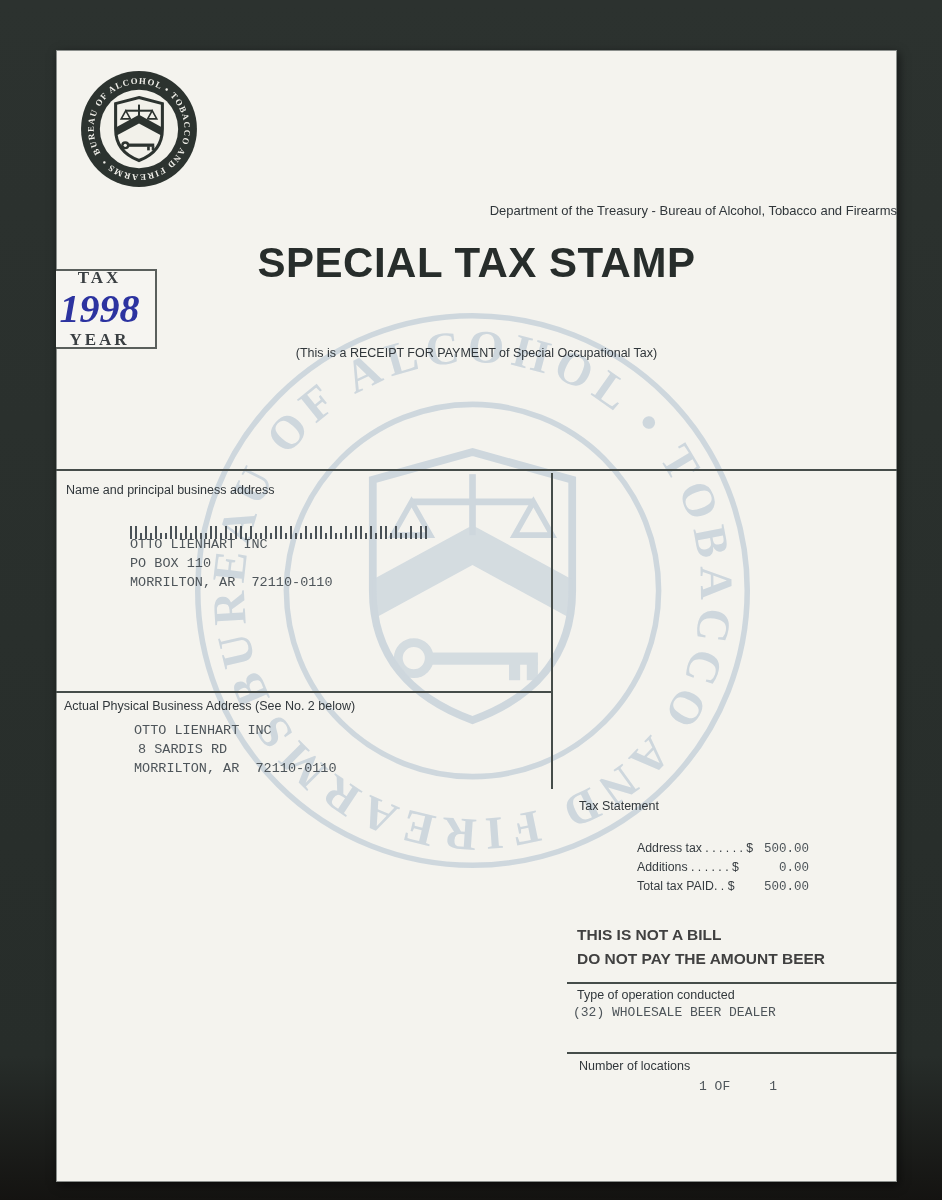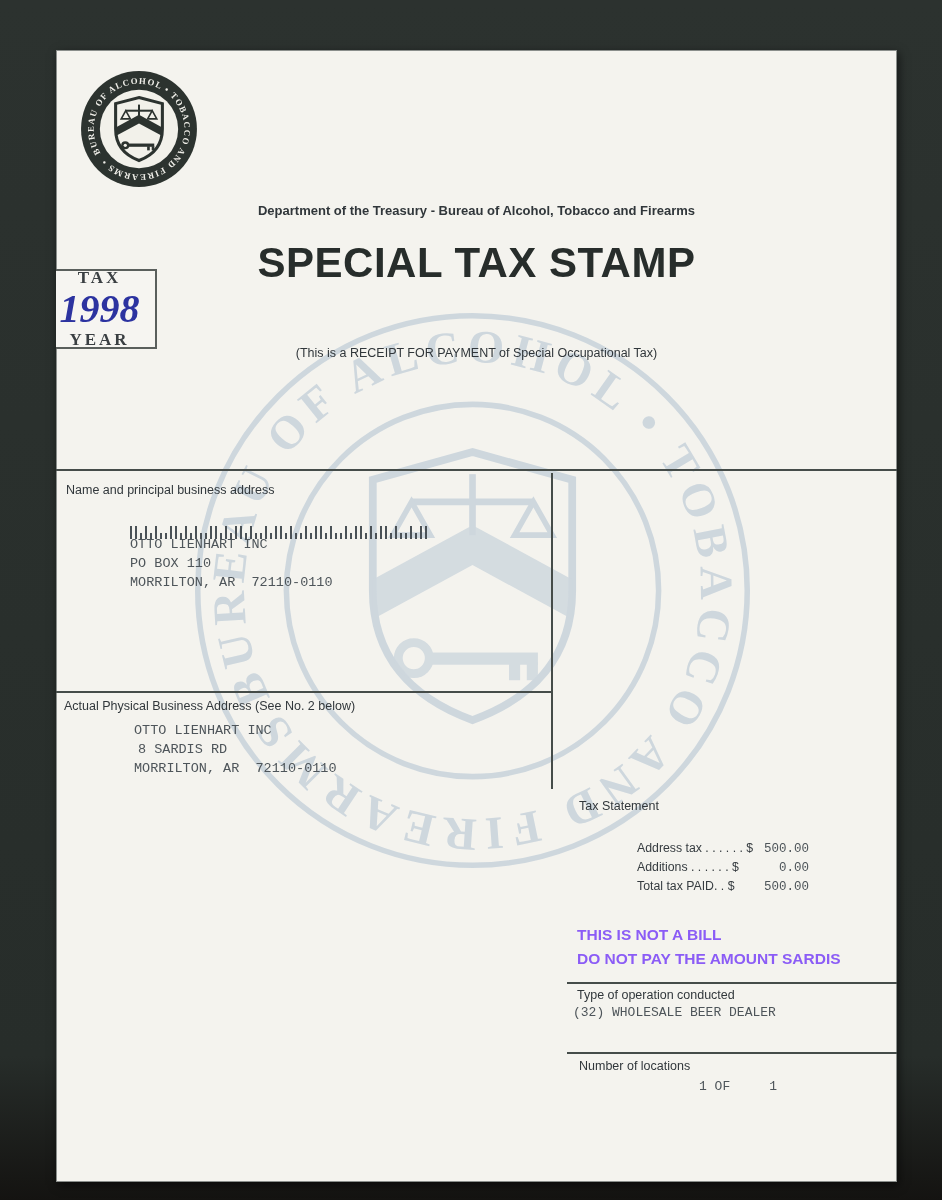--- a/index.html
+++ b/index.html
@@ -22,21 +22,21 @@
     position:absolute;left:56px;top:50px;width:841px;height:1132px;
     background:var(--paper);
     box-shadow:0 0 0 1px #8a8e8b inset, 2px 3px 9px rgba(0,0,0,.55);
     overflow:hidden;
   }
   .abs{position:absolute;}
   .z{position:relative;z-index:1;}
   
   .watermark{position:absolute;left:134px;top:258px;width:565px;height:565px;opacity:.5;z-index:0;pointer-events:none;}
   
-  .agency{left:0;right:0;top:31px;text-align:center;font-size:13px;font-weight:bold;color:#30363a;}
+  .agency{left:0;right:0;top:31px;text-align:right;font-size:13px;font-weight:normal;color:#30363a;}
   .doc-title{left:0;right:0;top:52px;text-align:center;font-size:42px;font-weight:bold;letter-spacing:.5px;color:#272d2b;}
   .doc-sub{left:0;right:0;top:111px;text-align:center;font-size:12.5px;font-weight:normal;color:#30363a;}
   .seal{left:22px;top:18px;width:122px;height:122px;}
   .taxyear{right:14px;top:20px;width:115px;height:80px;border:2px solid #5a5f5c;background:#f6f5f1;
     display:flex;flex-direction:column;align-items:center;justify-content:center;gap:1px;
     font-family:"Liberation Serif",serif;}
   .taxyear .small{font-size:17px;font-weight:bold;letter-spacing:3px;color:#3a3f42;}
   .taxyear .year{font-size:40px;font-weight:bold;font-style:italic;color:var(--blue);line-height:1;}
   .hdr-rule{left:0;right:0;top:140px;border-top:2px solid var(--line);}
   
@@ -55,21 +55,21 @@
   .left-div{left:0;right:0;top:218px;border-top:2px solid var(--line);}
   .phys-label{left:8px;top:226px;}
   .phys-name{left:78px;top:250px;}
   .phys-a1{left:82px;top:269px;}
   .phys-a2{left:78px;top:288px;}
   .ts-label{left:12px;top:10px;}
   .ts-rows{left:70px;top:52px;width:172px;}
   .ts-row{display:flex;align-items:baseline;height:19px;}
   .ts-row .lbl{width:108px;font-size:12.3px;color:#363c40;white-space:pre;}
   .ts-row .val{width:64px;text-align:right;font-family:Liberation Mono, monospace;color:var(--type);font-size:12.5px;}
-  .ts-notice{left:10px;top:134px;font-size:15.5px;font-weight:bold;line-height:1.55;color:#8b5cf6;}
+  .ts-notice{left:10px;top:134px;font-size:15.5px;font-weight:bold;line-height:1.55;color:#404040;}
   .right-div1{left:0;right:0;top:193px;border-top:2px solid var(--line);}
   .op-label{left:10px;top:199px;}
   .op-value{left:6px;top:216px;font-size:13px;}
   .right-div2{left:0;right:0;top:263px;border-top:2px solid var(--line);}
   .loc-label{left:12px;top:270px;}
   .loc-value{left:132px;top:290px;font-size:13px;}
 </style>
 </head>
 <body>
 
@@ -170,21 +170,21 @@
         <span class="lbl">Additions . . . . . . $</span>
         <span class="val">0.00</span>
       </div>
       <div class="ts-row">
         <span class="lbl">Total tax PAID. . $</span>
         <span class="val">500.00</span>
       </div>
     </div>
     <div class="abs ts-notice">
       <div>THIS IS NOT A BILL</div>
-      <div>DO NOT PAY THE AMOUNT SARDIS</div>
+      <div>DO NOT PAY THE AMOUNT BEER</div>
     </div>
     <div class="abs right-div1"></div>
     <div class="abs sec-label op-label">Type of operation conducted</div>
     <div class="abs mono op-value">(32) WHOLESALE BEER DEALER</div>
     <div class="abs right-div2"></div>
     <div class="abs sec-label loc-label">Number of locations</div>
     <div class="abs mono loc-value">1 OF     1</div>
   </div>
 
 </div>

